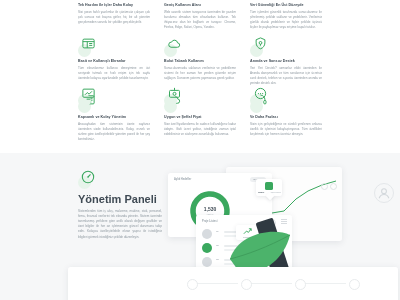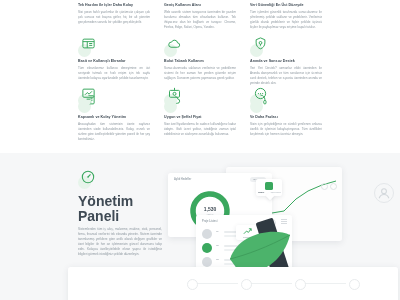--- a/index.html
+++ b/index.html
@@ -69,21 +69,21 @@
   }
   .panel-badge{
     position:relative;width:20px;height:20px;margin-bottom:5px;
   }
   .panel-badge .blob{
     position:absolute;left:0;bottom:0;width:13px;height:13px;
     border-radius:50%;background:#e6f4ea;
   }
   .panel-badge svg{position:absolute;left:2px;top:0;}
   .panel-title{
-    font-size:14px;font-weight:bold;color:#3f4a54;
+    font-size:11px;font-weight:bold;color:#3f4a54;
     margin:0 0 3.5px 0;line-height:1.05;
   }
   .panel-body{
     font-size:3.05px;line-height:1.68;color:#8d979f;margin:0;
     text-align:justify;
   }
 
   
   .mock{position:absolute;left:168px;top:14px;width:228px;height:133px;}
   .card{

